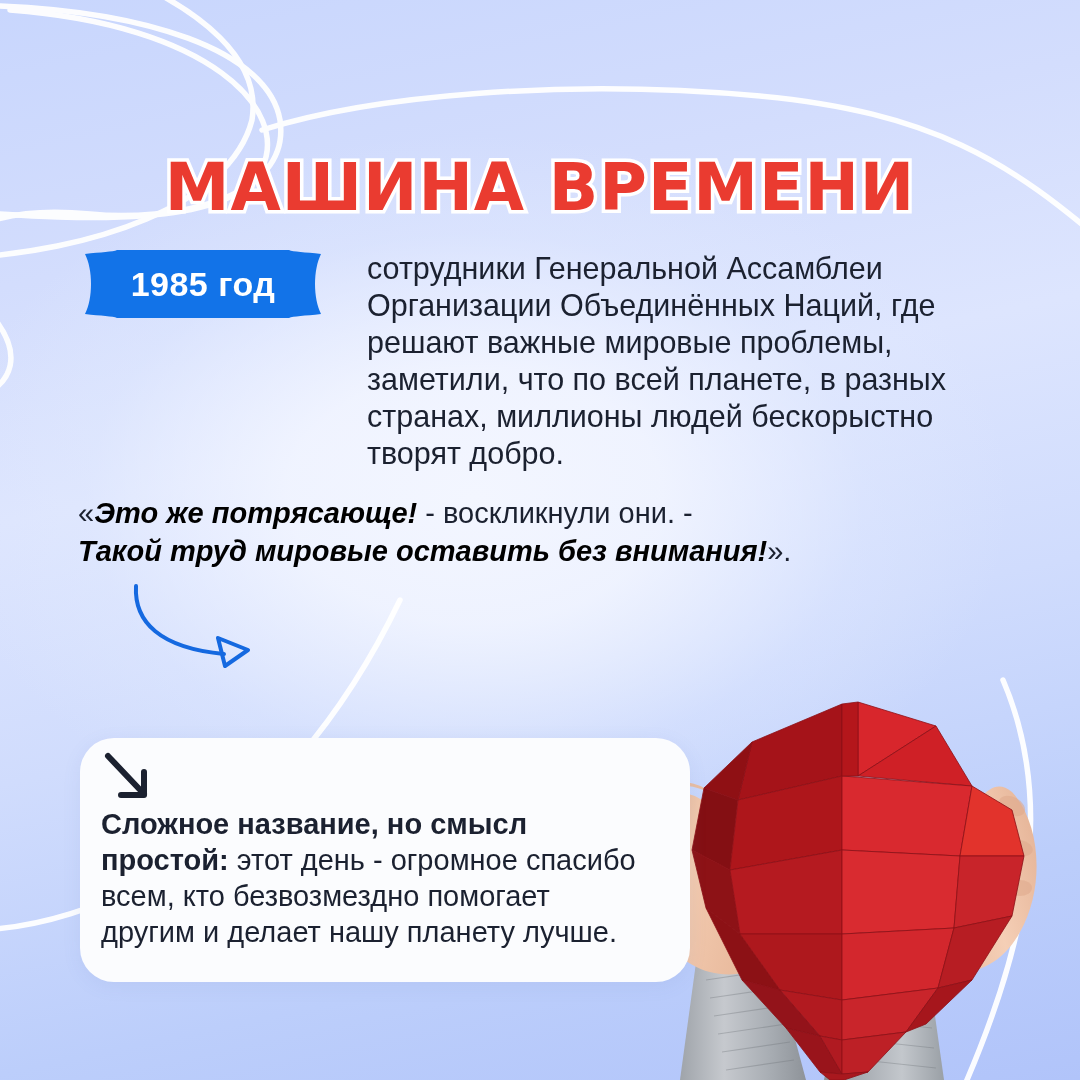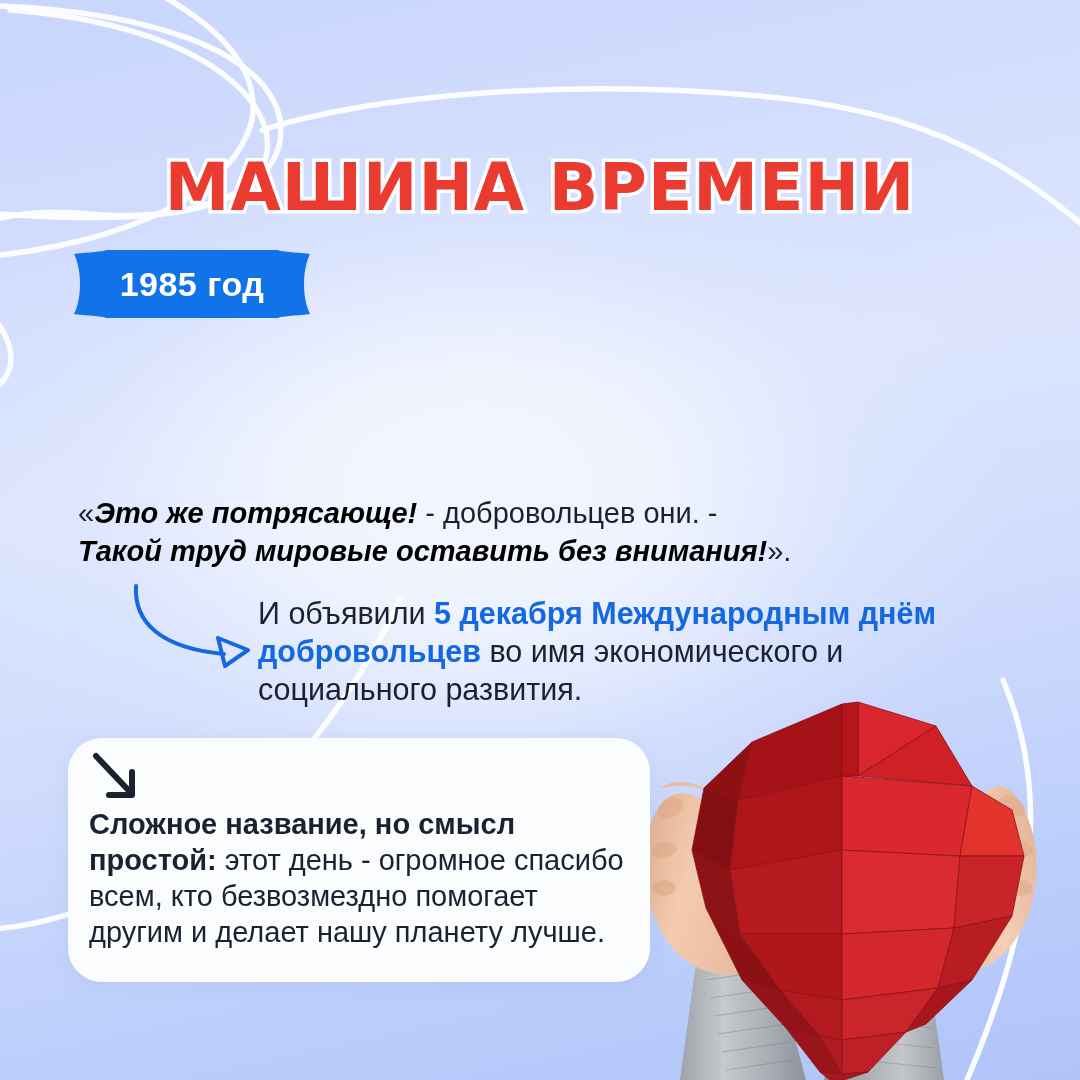--- a/index.html
+++ b/index.html
@@ -45,21 +45,21 @@
     color: #ea3b30;
     font-family: "DejaVu Sans", sans-serif;
     -webkit-text-stroke: 7px #ffffff;
     paint-order: stroke fill;
     white-space: nowrap;
     margin-top: 27px;
   }
   
   .badge-wrap {
     position: absolute;
-    left: 66px;
+    left: 77px;
     top: 248px;
     width: 252px;
     height: 72px;
   }
   .badge-wrap svg { display: block; }
   .badge-label {
     position: absolute;
     left: 0; top: 0;
     width: 252px; height: 72px;
     display: flex;
@@ -123,27 +123,28 @@
   .photo {
     position: absolute;
     right: 0;
     bottom: 0;
     width: 460px;
     height: 400px;
   }
   
   .card {
     position: absolute;
-    left: 68px;
+    left: 80px;
     top: 738px;
     width: 582px;
     height: 244px;
     background: #fbfcfe;
     border-radius: 34px;
     box-shadow: 0 4px 18px rgba(110,130,190,0.10);
+    padding-left: 28px;
   }
   .card-arrow {
     position: absolute;
     left: 22px;
     top: 12px;
     width: 60px;
     height: 58px;
   }
   .card-text {
     position: absolute;
@@ -177,29 +178,29 @@
 
   <div class="title">МАШИНА ВРЕМЕНИ</div>
 
   <div class="badge-wrap">
     <svg width="252" height="72" viewBox="0 0 252 72">
       <path d="M8 6 C 24 4 36 4 40 2 L 212 2 C 216 4 228 4 244 6 C 236 22 236 50 244 66 C 228 68 216 68 212 70 L 40 70 C 36 68 24 68 8 66 C 16 50 16 22 8 6 Z" fill="#1273e8"></path>
     </svg>
     <div class="badge-label">1985 год</div>
   </div>
 
-
-  <div class="quote"><span>«</span><span class="em">Это же потрясающе!</span><span> - добровольцев они. - </span><br><span class="em">Такой труд мировые оставить без внимания!</span><span>».</span></div>
+  <div class="para1">сотрудники Генеральной Ассамблеи Организации Объединённых Наций, где решают важные мировые проблемы, заметили, что по всей планете, в разных странах, миллионы людей бескорыстно творят добро.</div>
+
+  <div class="quote"><span>«</span><span class="em">Это же потрясающе!</span><span> - воскликнули они. - </span><br><span class="em">Такой труд мировые оставить без внимания!</span><span>».</span></div>
 
   <svg class="arrow-curve" viewBox="0 0 150 90">
     <path d="M 16 8 C 14 44 40 70 104 76" fill="none" stroke="#1569e0" stroke-width="4" stroke-linecap="round"></path>
     <path d="M 98 60 L 128 72 L 105 88 Z" fill="none" stroke="#1569e0" stroke-width="4" stroke-linejoin="round"></path>
   </svg>
 
-  <div class="para2"><span>И объявили </span><span class="hl">5 декабря Международным днём добровольцев</span><span> во имя экономического и социального развития.</span></div>
 
   <svg class="photo" viewBox="0 0 460 400">
     <defs>
       <linearGradient id="skinL" x1="0" y1="0" x2="1" y2="0.4">
         <stop offset="0" stop-color="#e0ac8d"></stop>
         <stop offset="0.45" stop-color="#f3cbb0"></stop>
         <stop offset="1" stop-color="#e8b99c"></stop>
       </linearGradient>
       <linearGradient id="skinR" x1="1" y1="0" x2="0" y2="0.4">
         <stop offset="0" stop-color="#e3b093"></stop>

